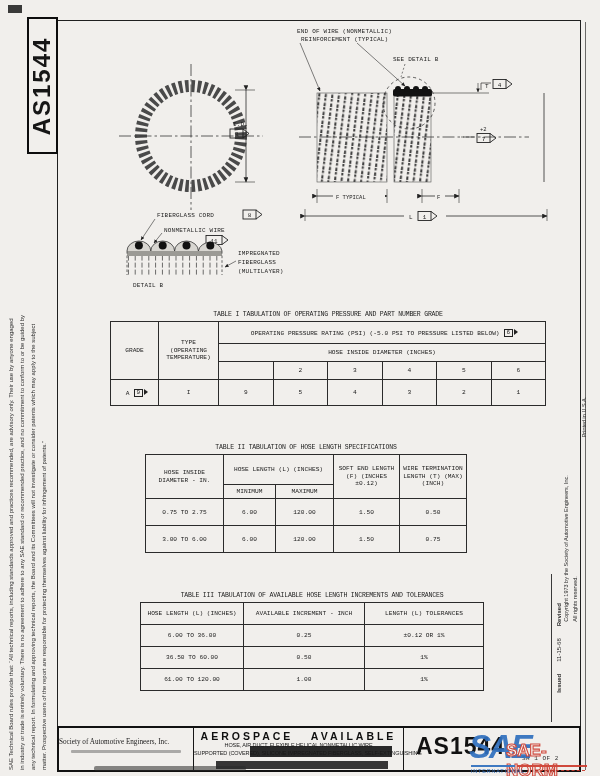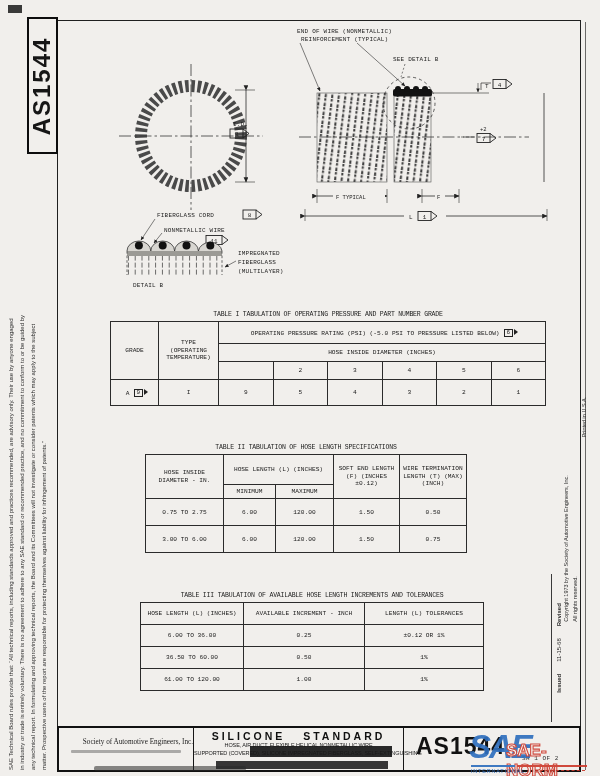--- a/index.html
+++ b/index.html
@@ -54,21 +54,21 @@
   .pl{white-space:pre-line;line-height:7.5px}
   tr.h22{height:22px} tr.h18{height:18px} tr.h26{height:26px}
   tr.h30{height:30px} tr.h14{height:14px} tr.h27{height:27px}
   .flag{display:inline-flex;align-items:center;justify-content:center;border:1px solid #222;height:8px;
        min-width:7px;padding:0 2px;margin-left:4px;position:relative;font-size:6px;line-height:7px;vertical-align:middle}
   .flag::after{content:"";position:absolute;right:-5.5px;top:50%;margin-top:-3.2px;width:0;height:0;
        border-left:4.5px solid #222;border-top:3.2px solid transparent;border-bottom:3.2px solid transparent}
 
   
   .tblock{left:57px;top:726px;width:524px;height:46px;border:2px solid #111;display:flex;background:#f1efec}
-  .tc1{width:135px;border-right:1.5px solid #161616;text-align:right;padding-top:10px}
+  .tc1{width:135px;border-right:1.5px solid #161616;text-align:left;padding-top:10px}
   .soc{font-family:"Liberation Serif",serif;font-size:7.2px;color:#222;white-space:nowrap}
   .blurline{margin:4px auto 0;width:82%;height:3px;background:#6f6f6f;opacity:.55;border-radius:1px}
   .tc2{width:210px;border-right:1.5px solid #161616;padding-top:2px;text-align:center;position:relative}
   .stdhead{font-family:"Liberation Sans",sans-serif;font-weight:bold;font-size:10.5px;letter-spacing:3px;
        word-spacing:12px;color:#0f0f0f}
   .ttl{font-family:"Liberation Sans",sans-serif;font-size:5.5px;letter-spacing:-.1px;line-height:7.5px;
        color:#1a1a1a;white-space:nowrap}
   .tc3{flex:1;position:relative}
   .docnum{position:absolute;left:12px;top:5px;font-family:"Liberation Sans",sans-serif;font-size:23px;
        font-weight:600;letter-spacing:1px;color:#111}
@@ -373,21 +373,21 @@
     </tr>
   </tbody>
     </table>
 
   <div class="abs tblock">
     <div class="tc1">
       <div class="soc">Society of Automotive Engineers, Inc.</div>
       <div class="blurline"></div>
     </div>
     <div class="tc2">
-      <div class="stdhead">SILICONE STANDARD</div>
+      <div class="stdhead">AEROSPACE AVAILABLE</div>
       <div class="ttl">HOSE, AIR DUCT, FLEXIBLE HELICAL NONMETALLIC WIRE</div>
       <div class="ttl">SUPPORTED (COVERED), SILICONE IMPREGNATED FIBERGLASS, SELF-EXTINGUISHING</div>
     </div>
     <div class="tc3">
       <div class="docnum">AS1544</div>
       <div class="sheet">SH 1 OF 2</div>
     </div>
   </div>
   <div class="abs bar1"></div>
   <div class="abs bar2"></div>

